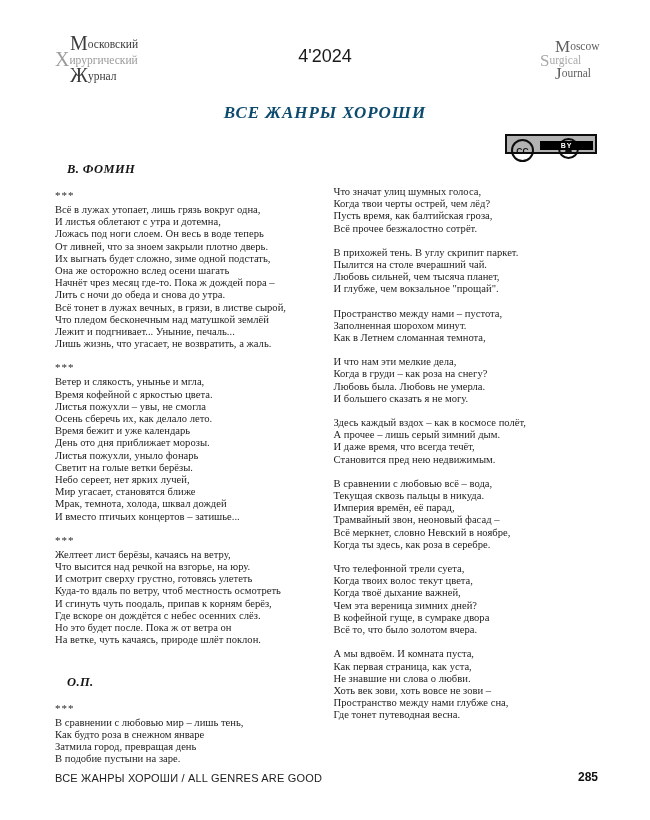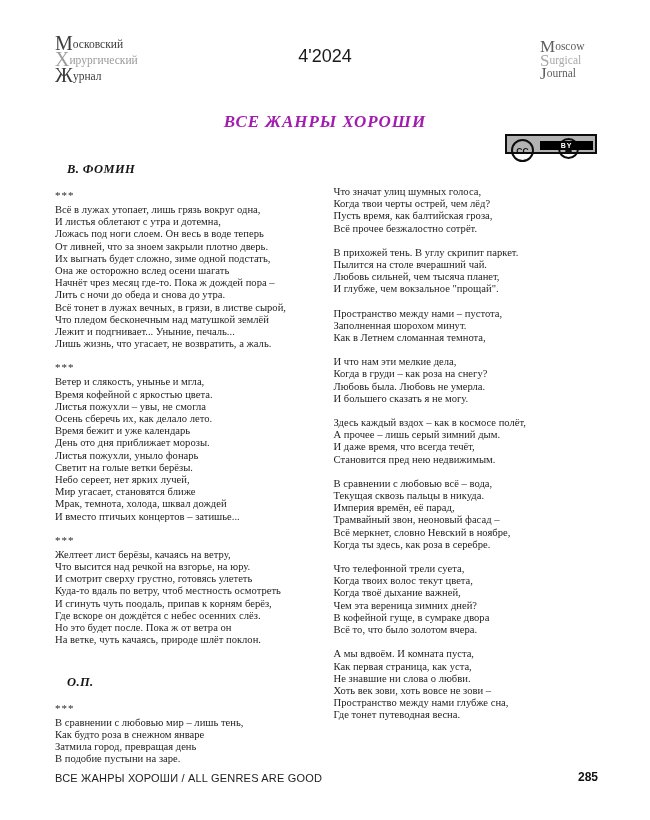--- a/index.html
+++ b/index.html
@@ -6,30 +6,30 @@
   .page{position:relative;width:650px;height:820px;background:#ffffff;overflow:hidden;
         font-family:"Liberation Serif",serif;color:#1e1e1e;}
 
   
   .logo{position:absolute;line-height:15px;}
   .logo-ru{left:55px;top:36px;font-size:11.5px;}
   .logo-en{left:540px;top:40px;font-size:11.5px;line-height:13.5px;}
   .logo-line{white-space:nowrap;}
   .logo-line .initial{font-size:20px;line-height:15px;display:inline-block;vertical-align:-2px;}
   .logo-en .logo-line .initial{font-size:17px;line-height:13.5px;}
-  .logo-line.dark{color:#3d3d3d;}
+  .logo-line.dark{color:#3d3d3d;margin-left:15px;}
   .logo-line.light{color:#9b9b9b;}
   .logo-en .logo-line.dark{color:#5f5f5f;}
   .logo-en .logo-line.light{color:#a9a9a9;}
 
   .issue{position:absolute;left:0;right:0;top:46px;text-align:center;
          font-family:"Liberation Sans",sans-serif;font-size:18px;color:#1a1a1a;}
 
-  h1.title{position:absolute;left:0;right:0;top:103px;margin:9px;text-align:center;
-           font-size:17px;font-weight:700;font-style:italic;letter-spacing:1px;color:#a21caf;}
+  h1.title{position:absolute;left:0;right:0;top:103px;margin:0;text-align:center;
+           font-size:17px;font-weight:700;font-style:italic;letter-spacing:1px;color:#0c4a6e;}
 
   
   .cc-badge{position:absolute;left:505px;top:134px;width:92px;height:20px;
             background:#b3b3b3;border:2px solid #0d0d0d;box-sizing:border-box;}
   .cc-circle{position:absolute;left:4px;top:3px;width:19px;height:19px;border:2.5px solid #0d0d0d;
              border-radius:50%;display:flex;align-items:center;justify-content:center;
              font-family:"Liberation Sans",sans-serif;font-weight:700;font-size:8.5px;color:#0d0d0d;}
   .person-circle{position:absolute;left:51px;top:2px;width:17px;height:17px;border:2.5px solid #0d0d0d;
              border-radius:50%;display:flex;align-items:center;justify-content:center;}
   .by-strip{position:absolute;left:33px;right:2px;bottom:2px;height:9px;background:#000;

